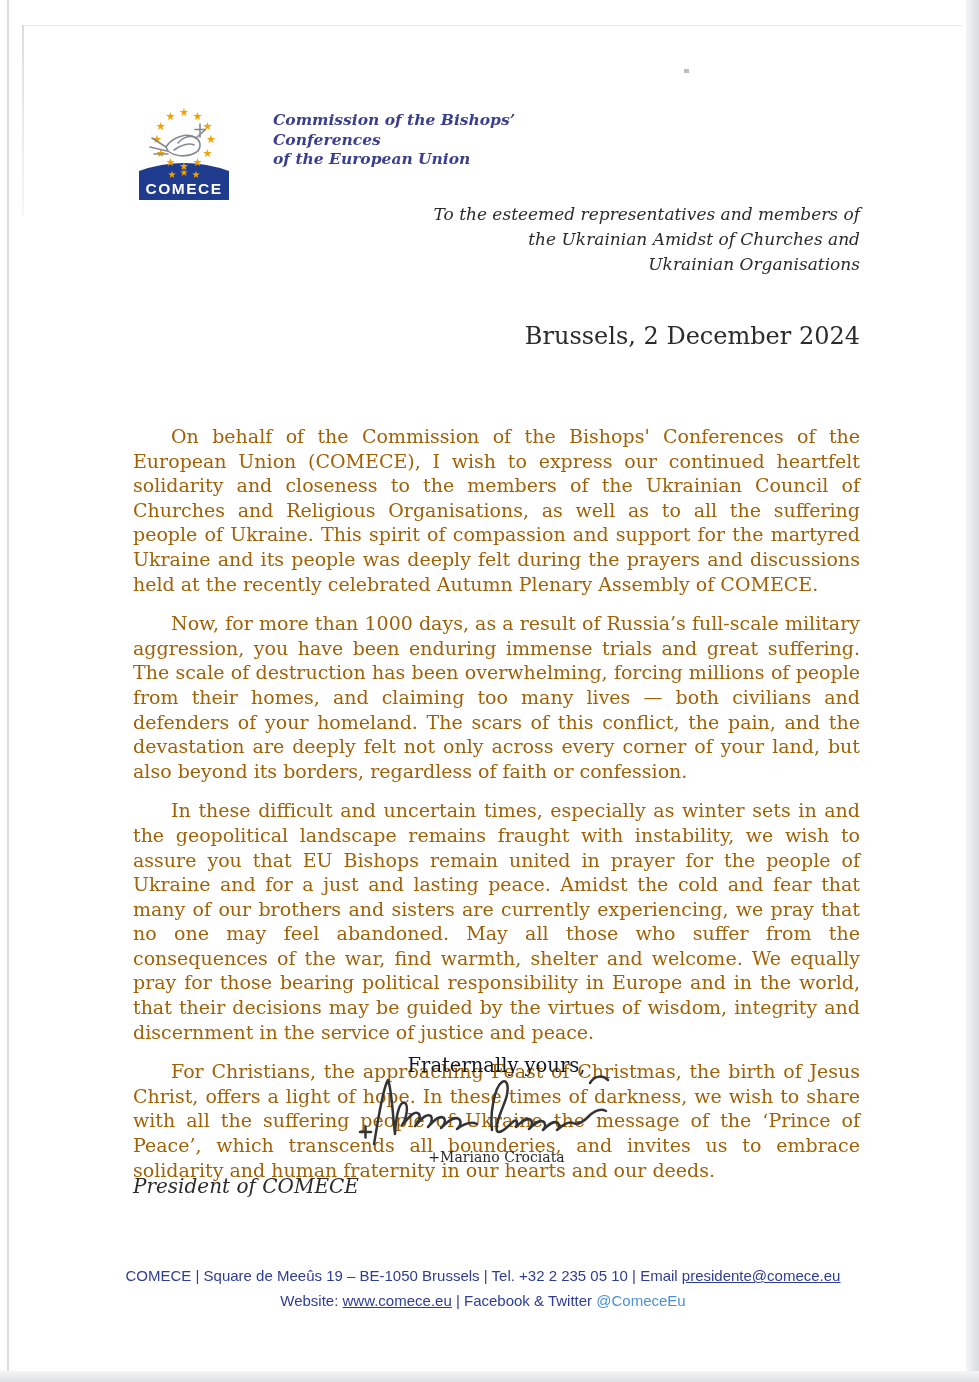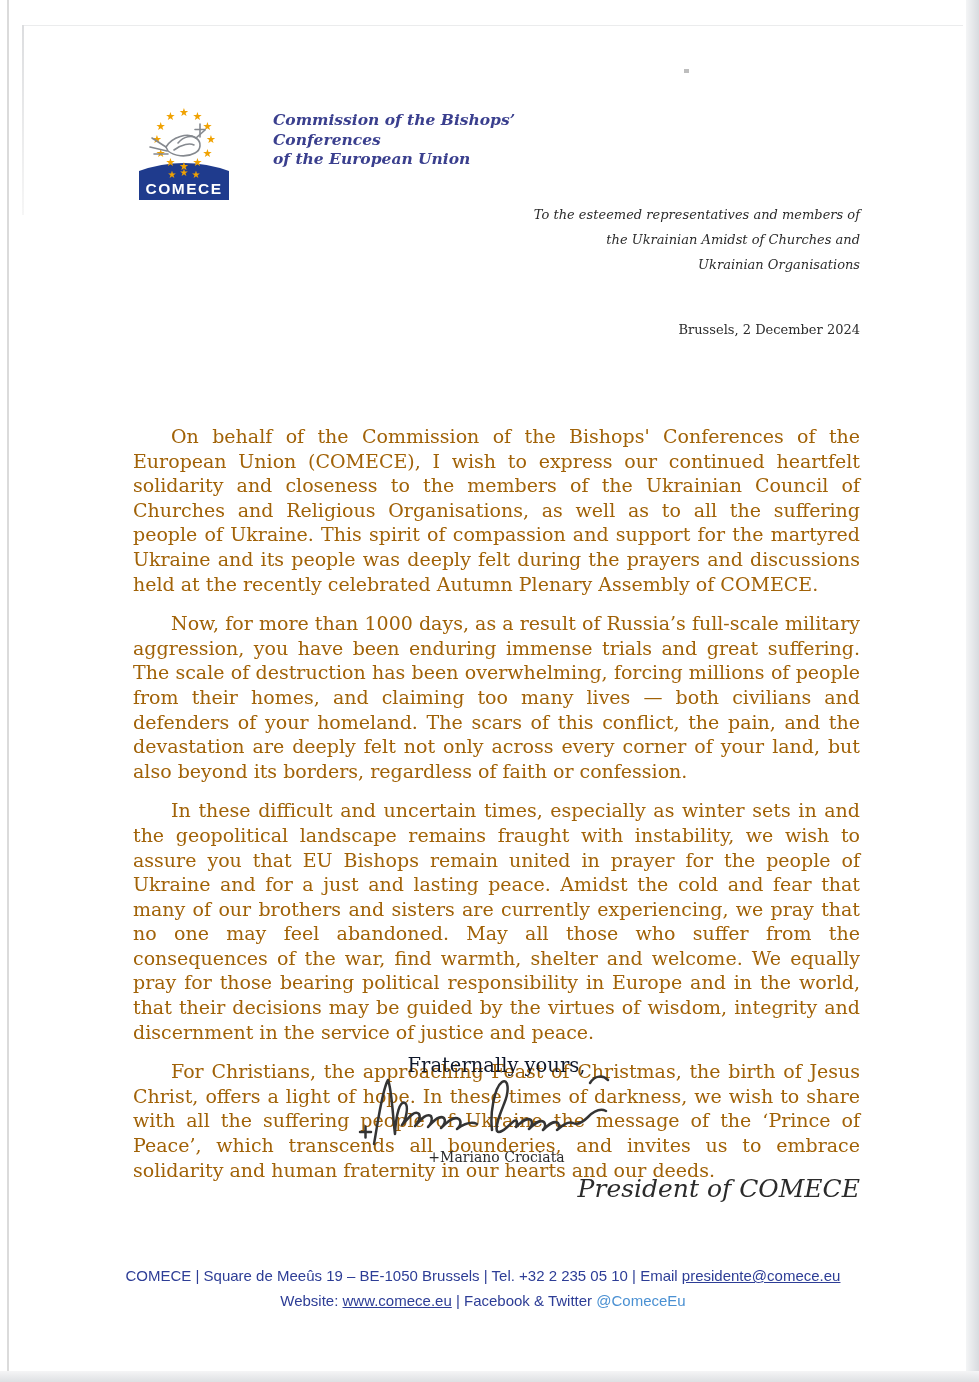--- a/index.html
+++ b/index.html
@@ -45,25 +45,25 @@
   .org-name {
     position: absolute; left: 237px; top: 110px; width: 280px;
     color: #3a3f8e; font-style: italic; font-weight: bold;
     font-size: 15.5px; line-height: 19.5px; margin-left: 36px;
   }
 
   
   .recipient {
     position: absolute; right: 119px; top: 202px;
     text-align: right; font-style: italic;
-    font-size: 13px; line-height: 25px; color: #2b2b2b;
+    font-size: 17px; line-height: 25px; color: #2b2b2b;
   }
   .dateline {
     position: absolute; right: 119px; top: 322px;
-    font-size: 13px; color: #2b2b2b; text-align: center;
+    font-size: 24px; color: #2b2b2b; text-align: center;
   }
 
   
   .salutation {
     position: absolute; left: 133px; top: 366px;
     font-size: 19.5px; color: #2b2b2b;
   }
   .letter-body {
     position: absolute; left: 133px; top: 424px; width: 727px;
     font-size: 19px; line-height: 24.6px; color: #a16207;
@@ -75,21 +75,21 @@
     position: absolute; left: 133px; top: 1054px; width: 727px;
     text-align: center; font-size: 19.5px; color: #0f172a;
   }
   .signature { position: absolute; left: 350px; top: 1070px; width: 285px; height: 88px; }
   .signer-name {
     position: absolute; left: 133px; top: 1149px; width: 727px;
     text-align: center; font-size: 14px; color: #2b2b2b;
   }
   .signer-role {
     position: absolute; left: 133px; top: 1174px; width: 727px;
-    text-align: right; font-style: italic; font-size: 25px; color: #2b2b2b;
+    text-align: left; font-style: italic; font-size: 20px; color: #2b2b2b;
   }
 
   
   .letter-footer {
     position: absolute; left: 0; top: 1263px; width: 966px;
     text-align: center;
     font-family: "Liberation Sans", sans-serif;
     font-size: 15px; line-height: 25px; color: #2d3d96;
   }
   .letter-footer .link { text-decoration: underline; color: #2d3d96; }

